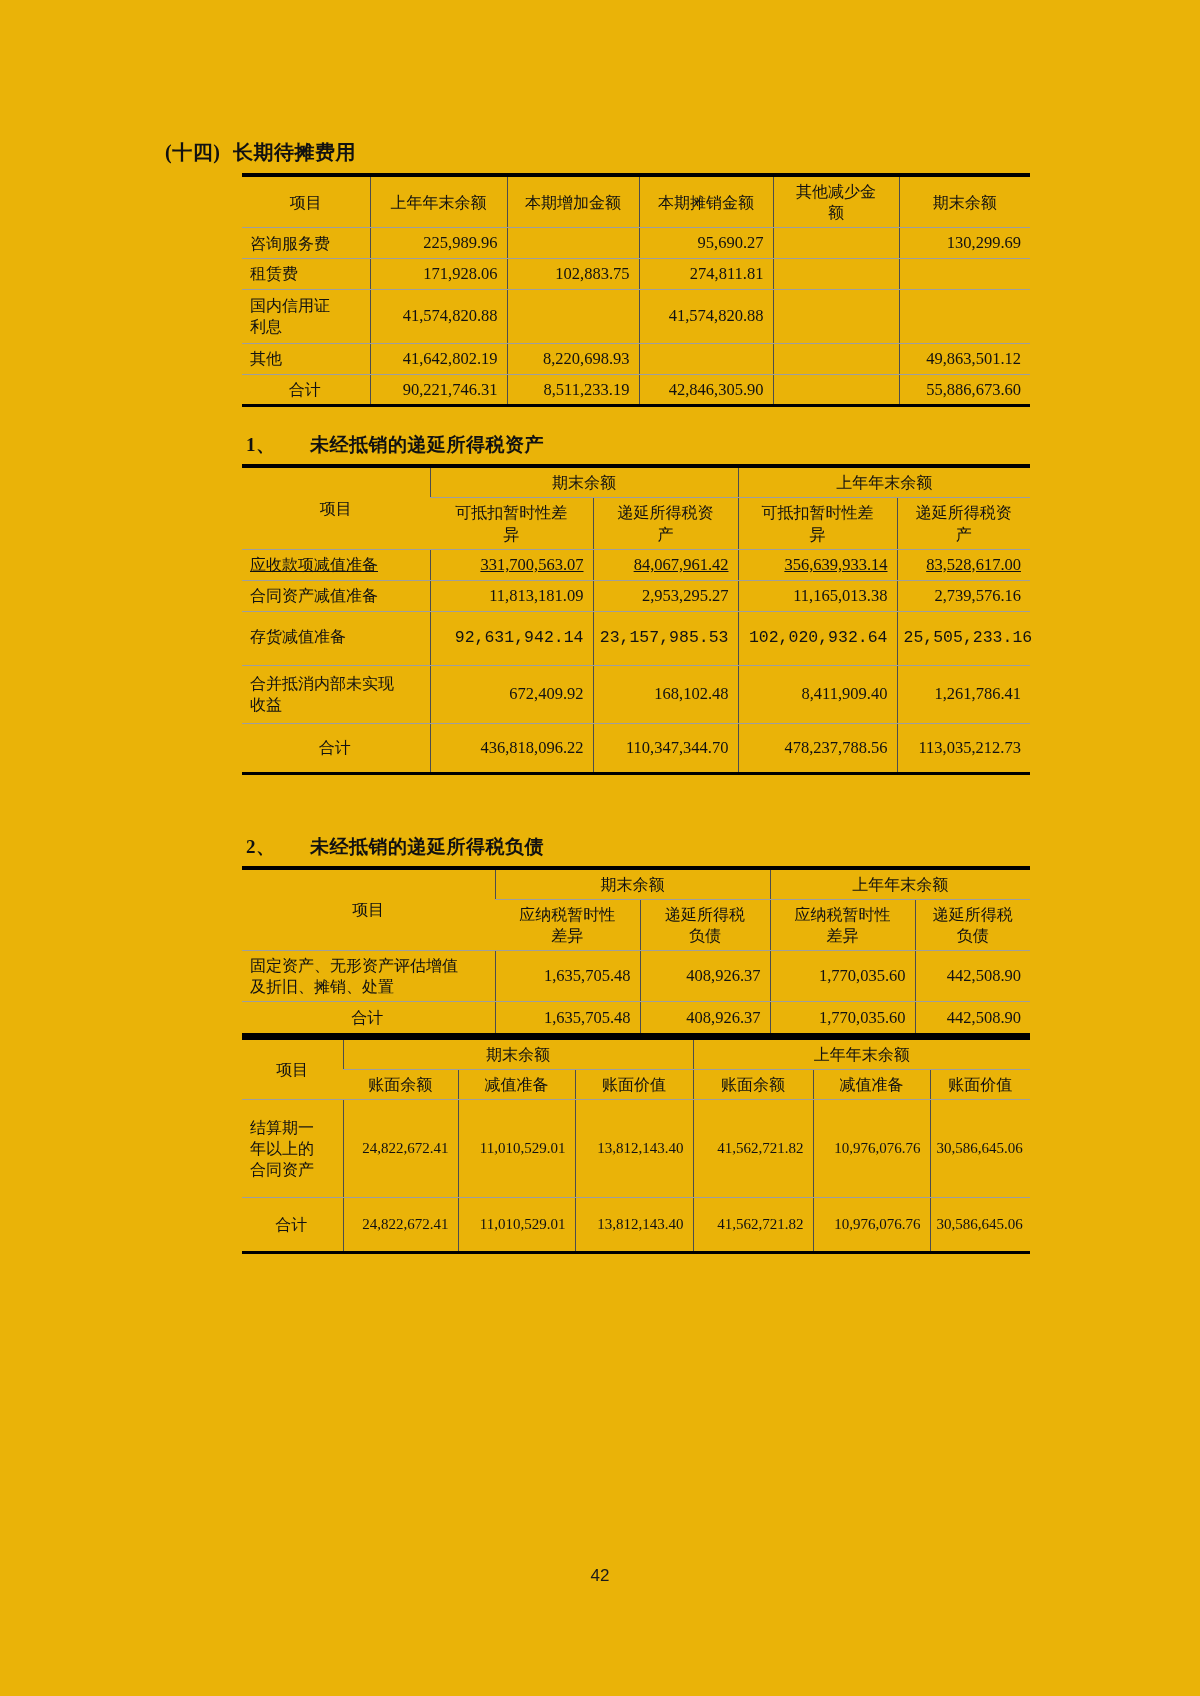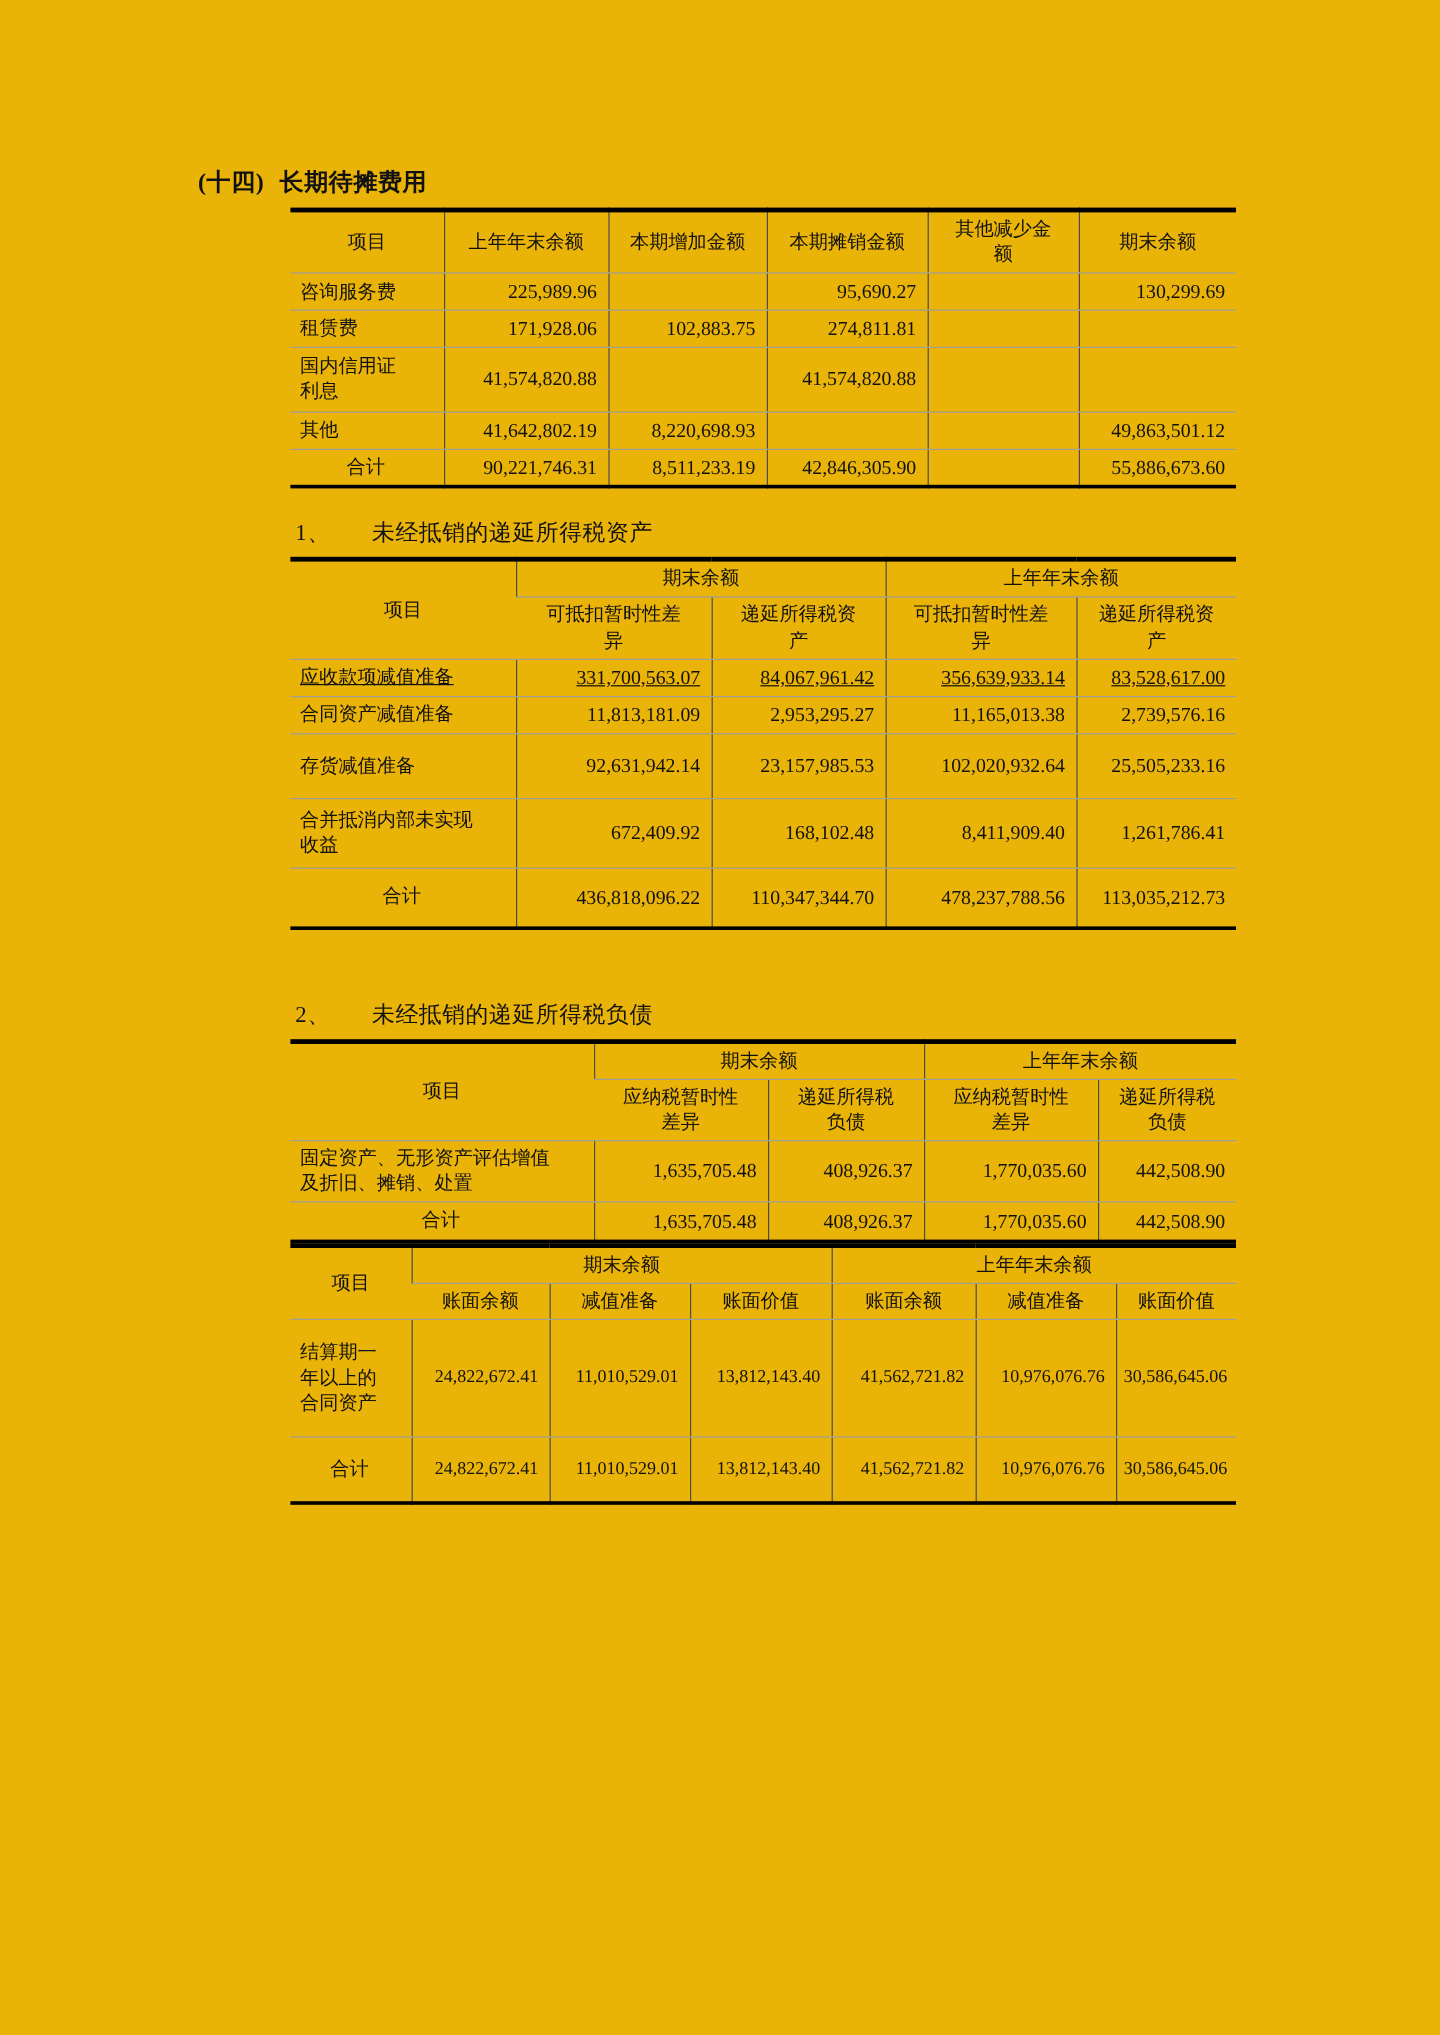--- a/index.html
+++ b/index.html
@@ -14,21 +14,21 @@
     padding-top:140px;
     overflow:hidden;
   }
   h2.sec-title {
     font-size:20px; font-weight:bold; line-height:24px;
     margin:0 0 9px 165px;
     letter-spacing:0.5px;
   }
   h2.sec-title .sec-num { display:inline-block; width:68px; }
   h3.sub-title {
-    font-size:19px; font-weight:normal; line-height:23px;
+    font-size:19px; font-weight:bold; line-height:23px;
     margin:0 16px 8px 246px;
     letter-spacing:0.5px;
   }
   h3.sub-title .sub-num { display:inline-block; width:64px; }
   table.fin {
     margin-left:242px;
     width:788px;
     border-collapse:collapse;
     table-layout:fixed;
     border-top:4px solid #000;
@@ -171,21 +171,21 @@
           <td class="num">356,639,933.14</td>
           <td class="num">83,528,617.00</td>
         </tr>
         <tr style="height: 31px;">
           <td class="label">合同资产减值准备</td>
           <td class="num">11,813,181.09</td>
           <td class="num">2,953,295.27</td>
           <td class="num">11,165,013.38</td>
           <td class="num">2,739,576.16</td>
         </tr>
-        <tr style="height: 54px;">
+        <tr style="height: 54px; font-family: Liberation Mono, monospace;">
           <td class="label">存货减值准备</td>
           <td class="num">92,631,942.14</td>
           <td class="num">23,157,985.53</td>
           <td class="num">102,020,932.64</td>
           <td class="num">25,505,233.16</td>
         </tr>
         <tr style="height: 58px;">
           <td class="label">合并抵消内部未实现
 收益</td>
           <td class="num">672,409.92</td>
@@ -292,14 +292,15 @@
           <td class="num">24,822,672.41</td>
           <td class="num">11,010,529.01</td>
           <td class="num">13,812,143.40</td>
           <td class="num">41,562,721.82</td>
           <td class="num">10,976,076.76</td>
           <td class="num">30,586,645.06</td>
         </tr>
       </tbody>
     </table>
 
+  <div class="page-number">42</div>
 
 </div>
 
 </body></html>

